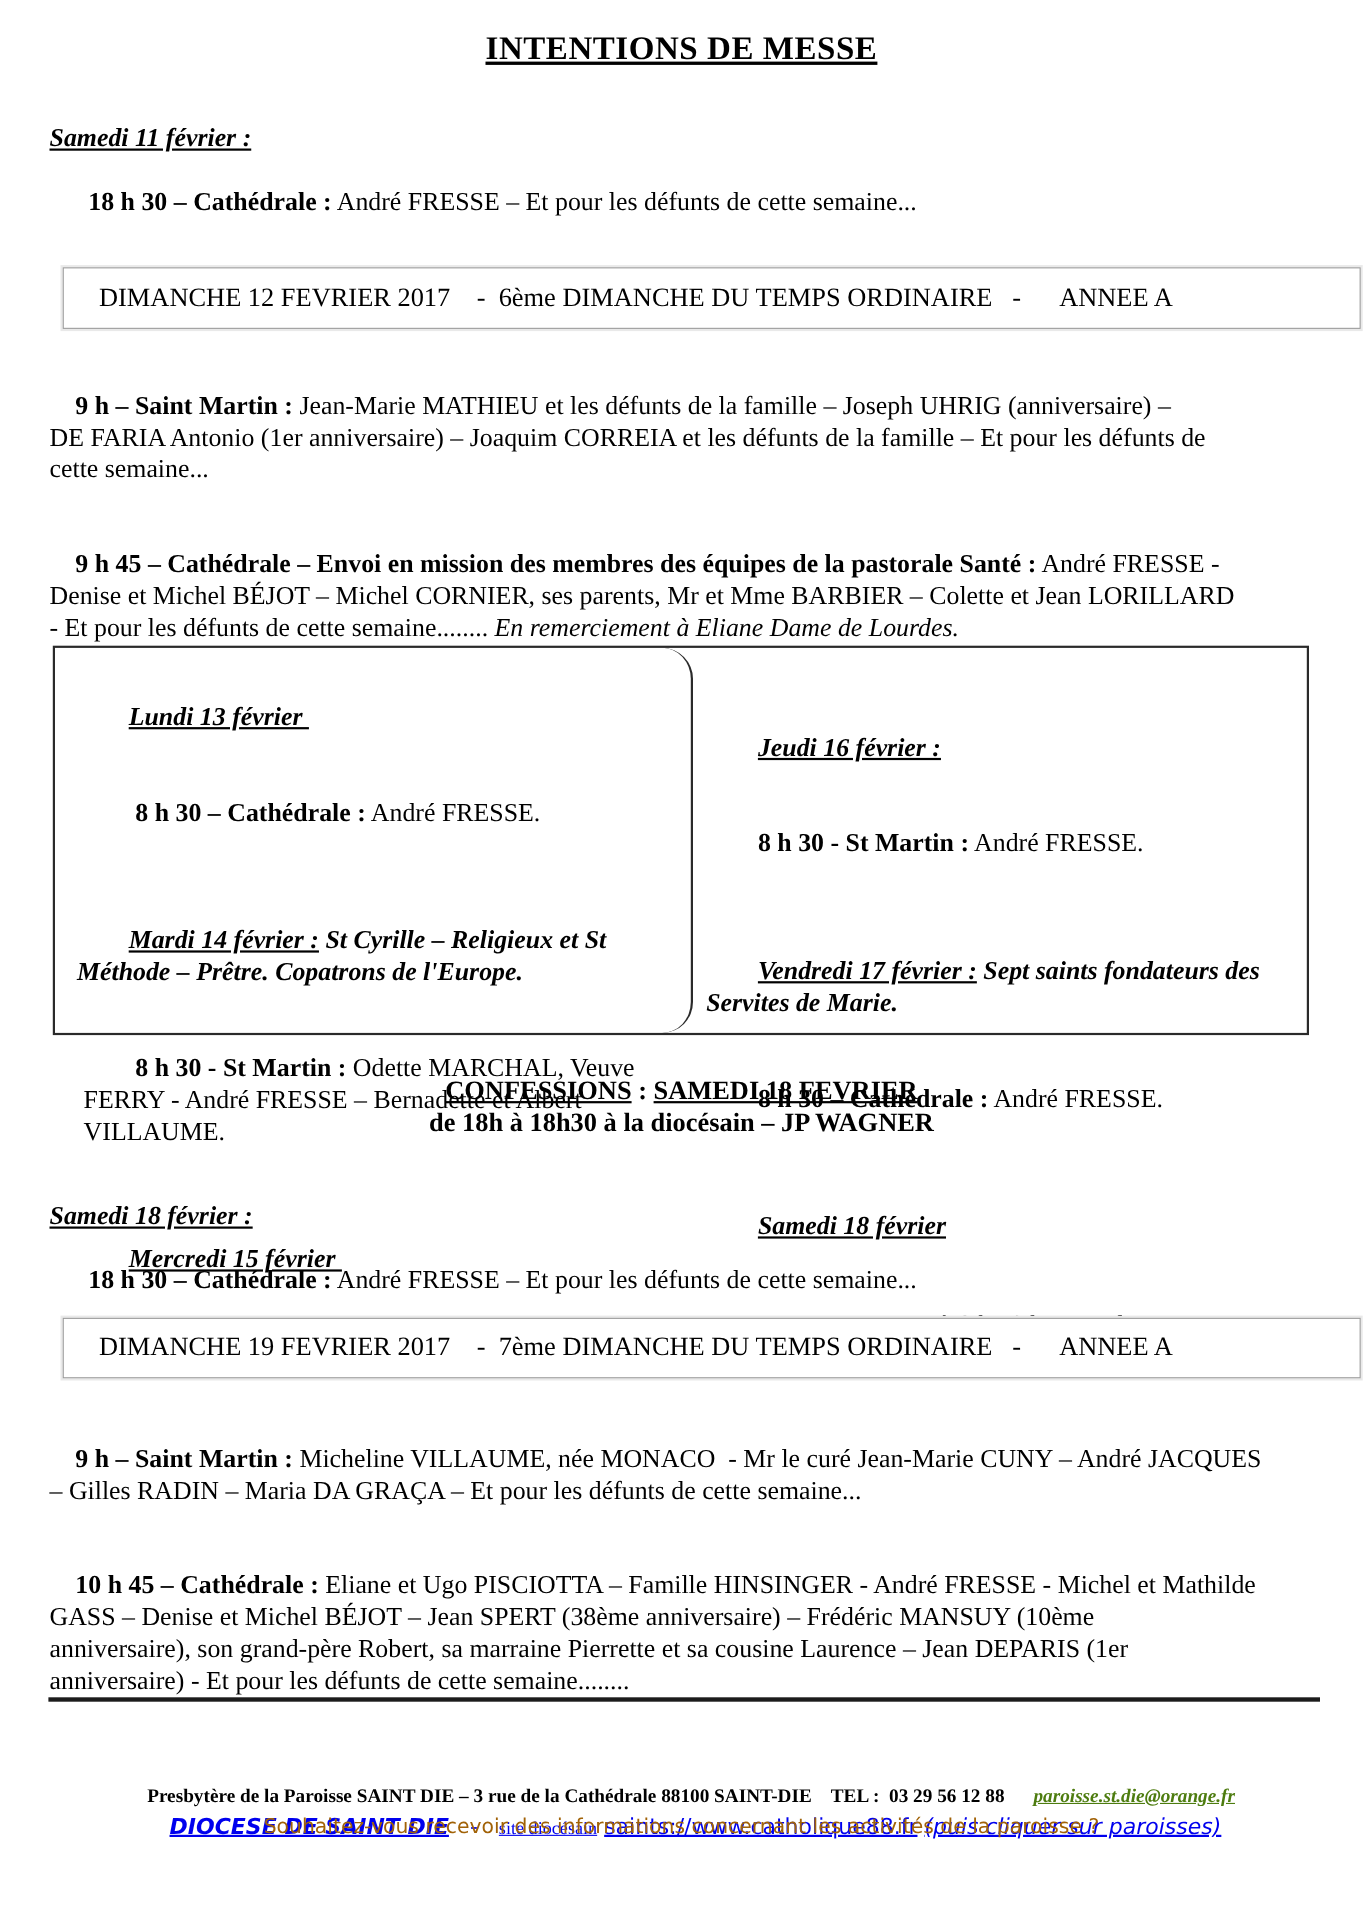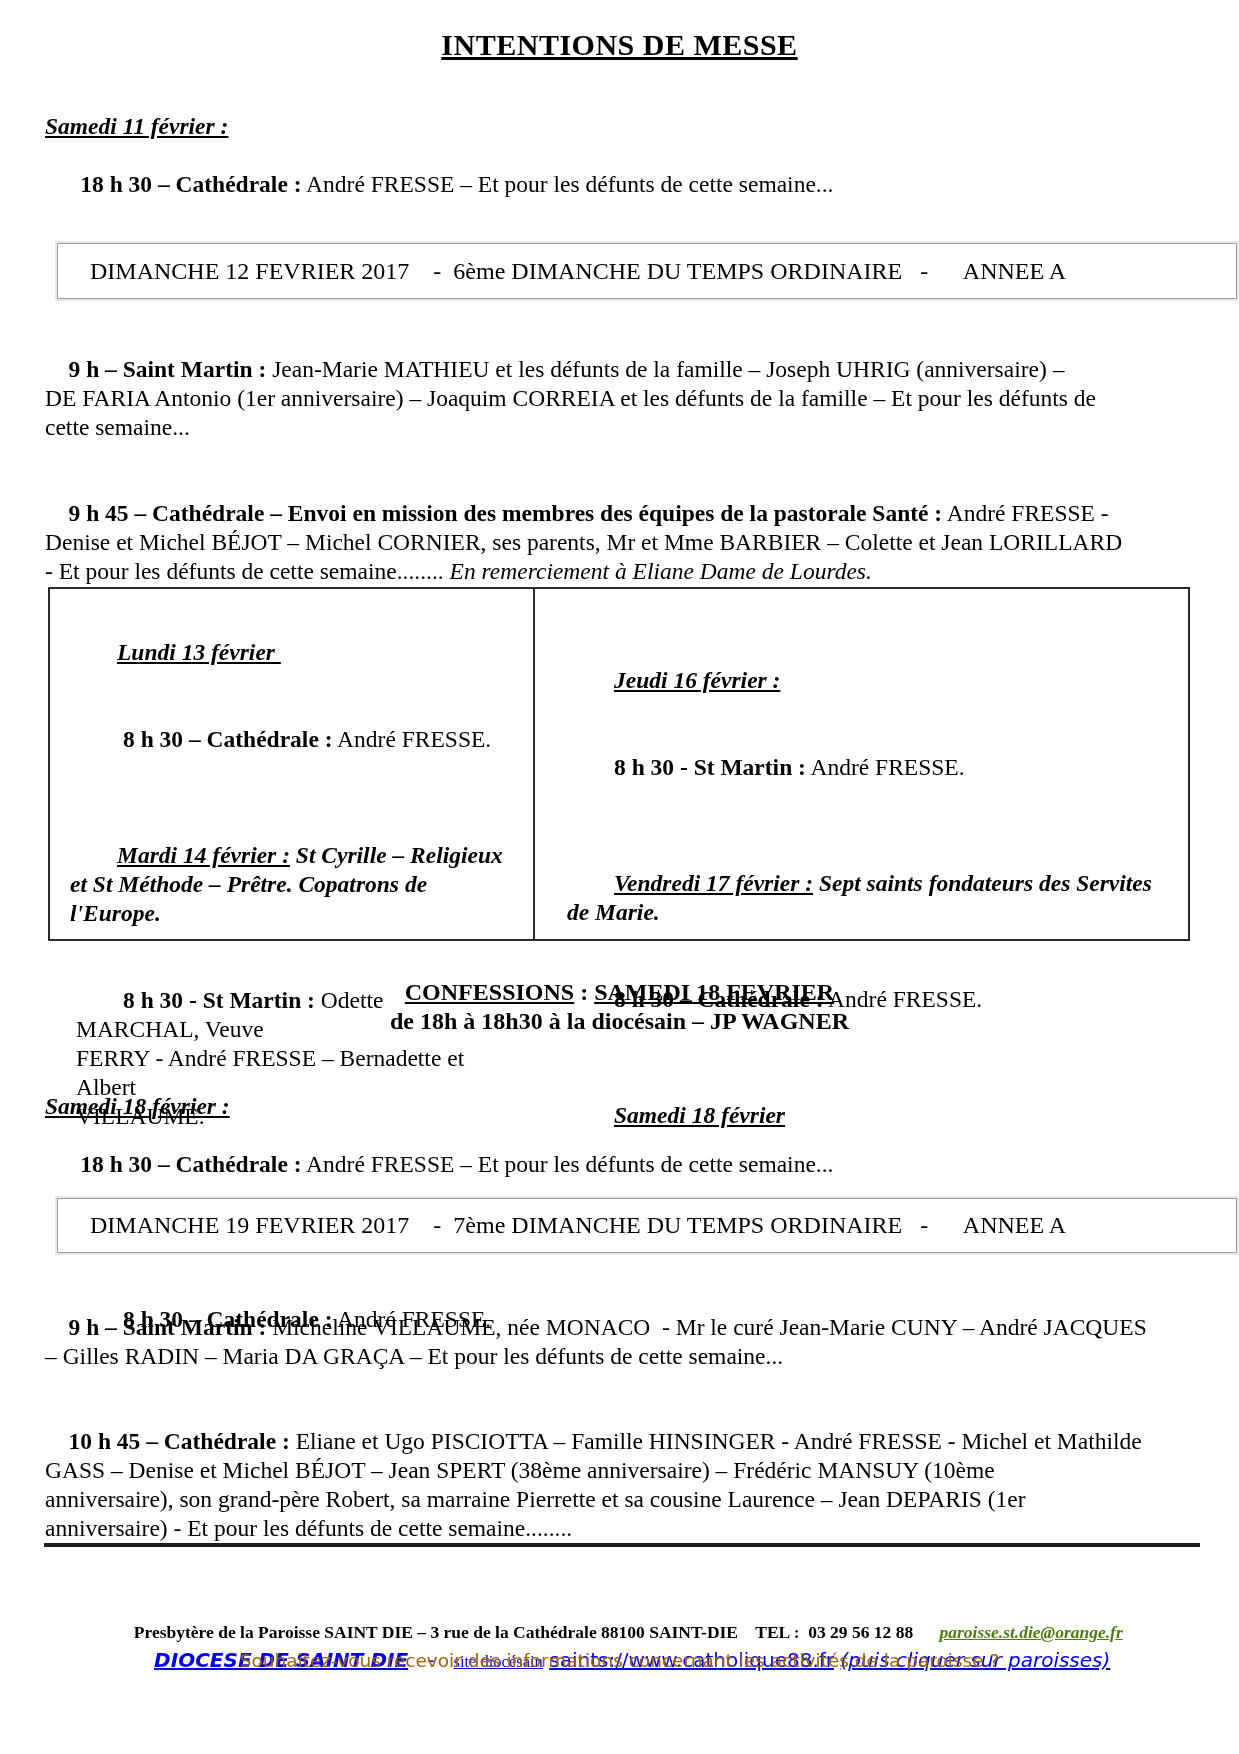--- a/index.html
+++ b/index.html
@@ -34,22 +34,22 @@
 
   
   .para { left:45px; width:1172px; white-space:pre-wrap; }
   .italic-note { font-style:italic; }
 
   
   .week-table {
     top:587px; left:48px; width:1142px; height:354px;
     border:2px solid #2a2a2a; display:flex;
   }
-  .col-left  { width:485px; border-right:2px solid #2a2a2a; padding:20px 28px 0 20px; }
-  .col-right { flex:1; padding:48px 10px 0 32px; }
+  .col-left  { width:580px; border-right:2px solid #2a2a2a; padding:20px 28px 0 20px;border-radius:28px; }
+  .col-right { flex:1; padding:48px 10px 0 12px; }
   .entry { white-space:pre-wrap; }
   .gap { margin-top:29px; }
   .feast { font-weight:bold; font-style:italic; }
   .no-mass-note { margin-top:32px; padding-left:52px; font-style:italic; }
 
   
   .confessions { top:978px; left:0; width:100%; text-align:center; font-weight:bold; font-size:24px; }
   .confessions .u { text-decoration:underline; }
 
   

